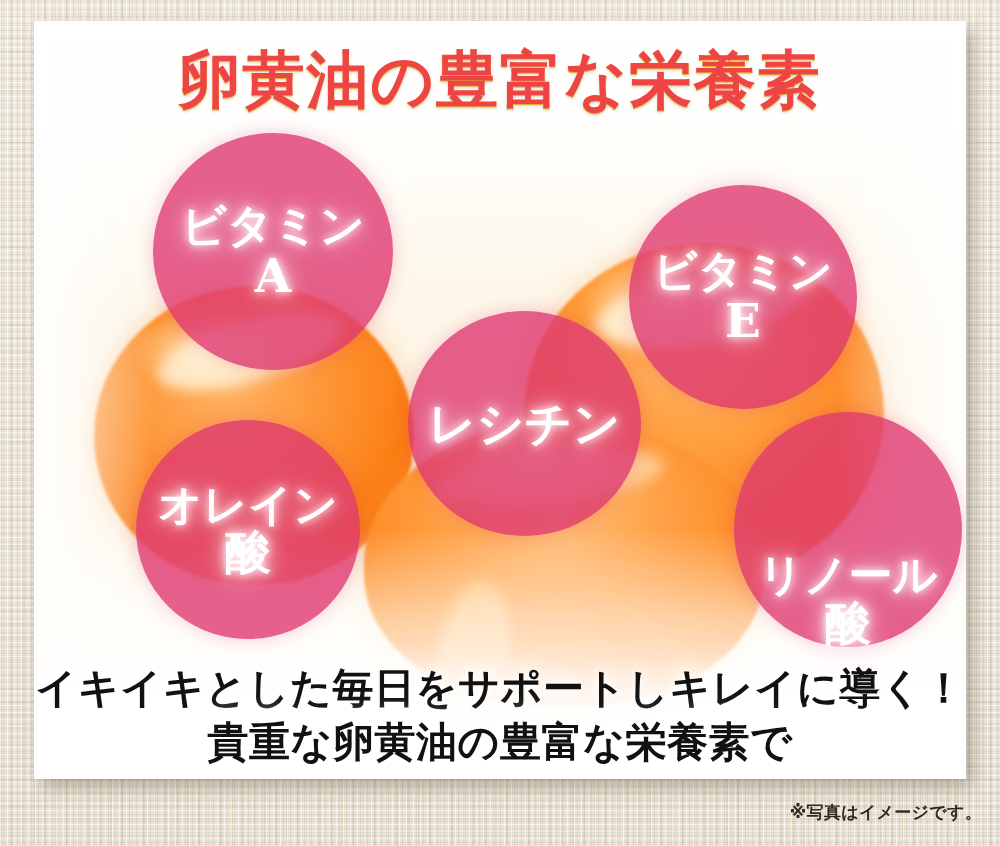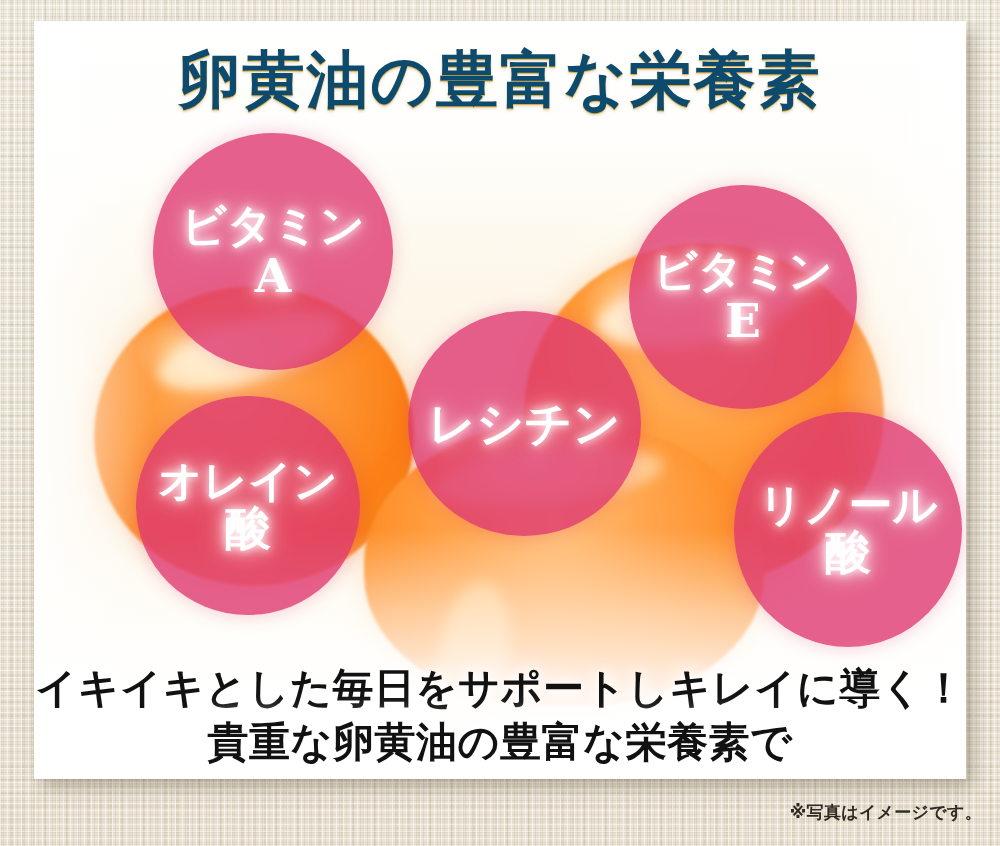--- a/index.html
+++ b/index.html
@@ -79,21 +79,21 @@
     position:absolute;left:0;right:0;top:0;height:210px;
     background:linear-gradient(180deg, rgba(255,255,255,.96) 0%, rgba(255,255,255,.72) 48%, rgba(255,255,255,0) 100%);
   }
   #photo-fade-l{position:absolute;left:0;top:0;bottom:0;width:120px;background:linear-gradient(90deg,rgba(255,255,255,.90),rgba(255,255,255,0));}
   #photo-fade-r{position:absolute;right:0;top:0;bottom:0;width:130px;background:linear-gradient(270deg,rgba(255,255,255,.90),rgba(255,255,255,0));}
 
   
   #title{
     position:absolute;left:0;right:0;top:26px;text-align:center;
     font-size:62px;line-height:1.08;font-weight:700;letter-spacing:2px;
-    color:#0c4a6e;
+    color:#ef4444;
     text-shadow:0 1px 0 #e0ae3a, 0 2px 3px rgba(120,85,5,.25);
     white-space:nowrap;
   }
 
   
   .bubble{
     position:absolute;border-radius:50%;
     display:flex;flex-direction:column;align-items:center;justify-content:center;
     background:rgba(222,56,112,.80);
     color:#ffffff;text-align:center;
@@ -102,23 +102,23 @@
     box-shadow:0 0 18px rgba(215,50,105,.25);
   }
   .bubble .l1{display:block;}
   .bubble .l2{display:block;}
 
   #b-vitamin-a{left:119px;top:112px;width:240px;height:237px;font-size:45px;}
   #b-vitamin-a .l2{font-size:47px;margin-top:4px;}
   #b-vitamin-e{left:595px;top:164px;width:228px;height:224px;font-size:44px;}
   #b-vitamin-e .l2{font-size:47px;margin-top:4px;}
   #b-lecithin{left:374px;top:290px;width:233px;height:225px;font-size:47px;text-align:right;}
-  #b-oleic{left:102px;top:375px;width:224px;height:219px;font-size:44px;}
+  #b-oleic{left:102px;top:399px;width:224px;height:219px;font-size:44px;}
   #b-oleic .l2{font-size:46px;margin-top:2px;}
-  #b-linoleic{left:700px;top:391px;width:228px;height:235px;font-size:44px;}
+  #b-linoleic{left:700px;top:391px;width:228px;height:235px;font-size:44px;justify-content:flex-end;}
   #b-linoleic .l2{font-size:46px;margin-top:2px;}
 
   
   #caption{
     position:absolute;left:0;right:0;top:640px;text-align:center;
     color:#111111;font-weight:700;font-size:41px;line-height:1.32;
     letter-spacing:0.5px;
     text-shadow:0 0 10px #fff,0 0 18px #fff,0 0 26px rgba(255,255,255,.95),0 0 34px rgba(255,255,255,.8);
     white-space:nowrap;
   }

